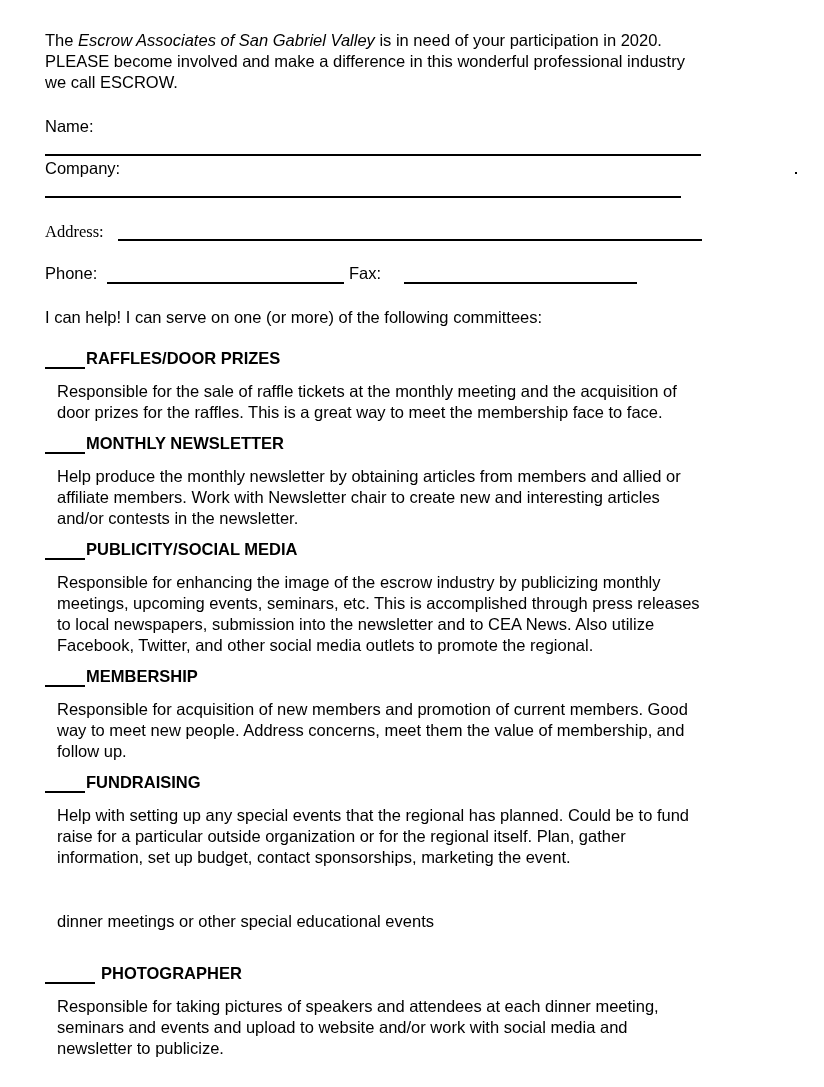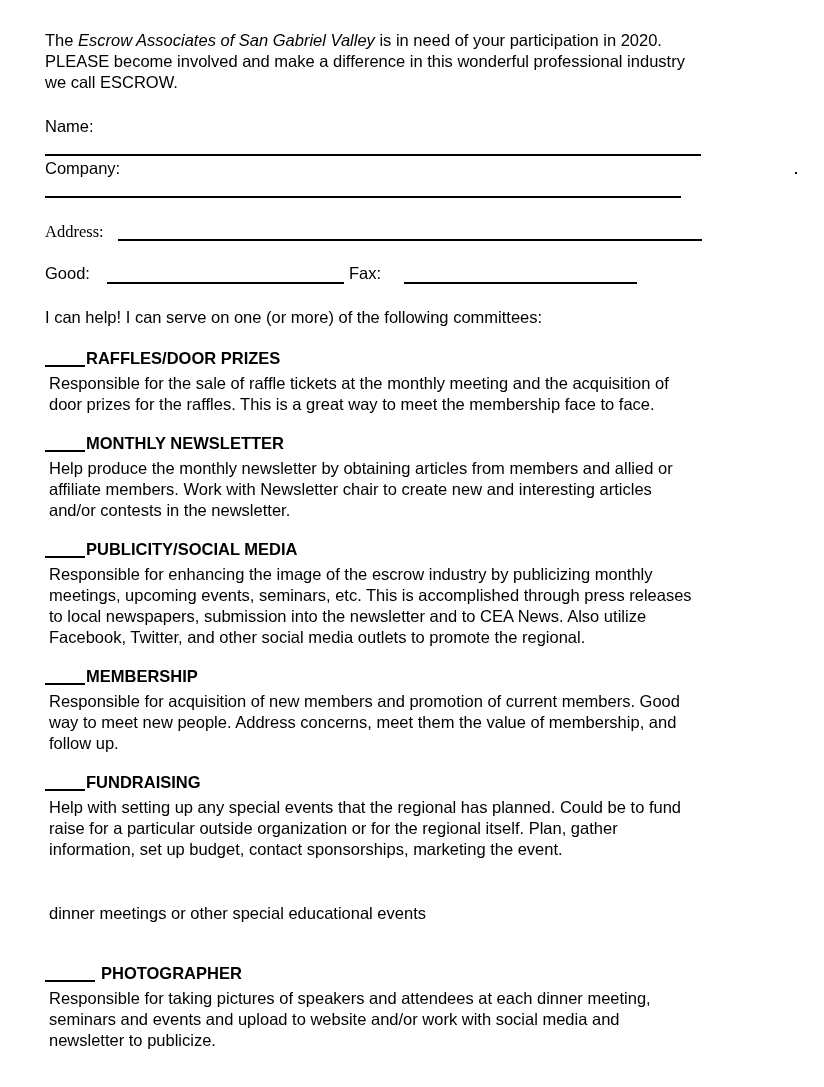--- a/index.html
+++ b/index.html
@@ -38,32 +38,32 @@
       background: #000;
     }
     .committee {
       position: absolute;
       left: 45px;
       width: 740px;
     }
     .committee .title {
       font-weight: bold;
       display: flex;
-      align-items: center;
+      align-items: flex-end;
       height: 21px;
     }
     .blank {
       display: inline-block;
       border-bottom: 2px solid #000;
       height: 15px;
       margin-right: 1px;
       vertical-align: baseline;
     }
     .committee .desc {
-      margin: 4px;
+      margin: 12px;
     }
   </style>
 </head>
 <body>
 
 <div class="abs intro">
   <p><span>The </span><em>Escrow Associates of San Gabriel Valley</em><span> is in need of your participation in 2020.</span></p>
   <p>PLEASE become involved and make a difference in this wonderful professional industry</p>
   <p>we call ESCROW.</p>
 </div>
@@ -71,21 +71,21 @@
 <div class="abs label" style="top:116px;">Name:</div>
 <div class="line" style="left:45px; top:154px; width:656px;"></div>
 
 <div class="abs label" style="top:158px;">Company:</div>
 <div class="dot" style="left:795px; top:172px;"></div>
 <div class="line" style="left:45px; top:196px; width:636px;"></div>
 
 <div class="abs label" style="top:221px;font-family:Liberation Serif, serif;">Address:</div>
 <div class="line" style="left:118px; top:239px; width:584px;"></div>
 
-<div class="abs label" style="top:263px;">Good:</div>
+<div class="abs label" style="top:263px;">Phone:</div>
 <div class="line" style="left:107px; top:282px; width:237px;"></div>
 <div class="abs" style="left:349px; top:263px;">Fax:</div>
 <div class="line" style="left:404px; top:282px; width:233px;"></div>
 
 <div class="abs label" style="top:307px;">I can help! I can serve on one (or more) of the following committees:</div>
 
 <div class="committee" style="top:348px;">
   <div class="title">
     <span class="blank" style="width:40px;"></span>
       <span>RAFFLES/DOOR PRIZES</span>

